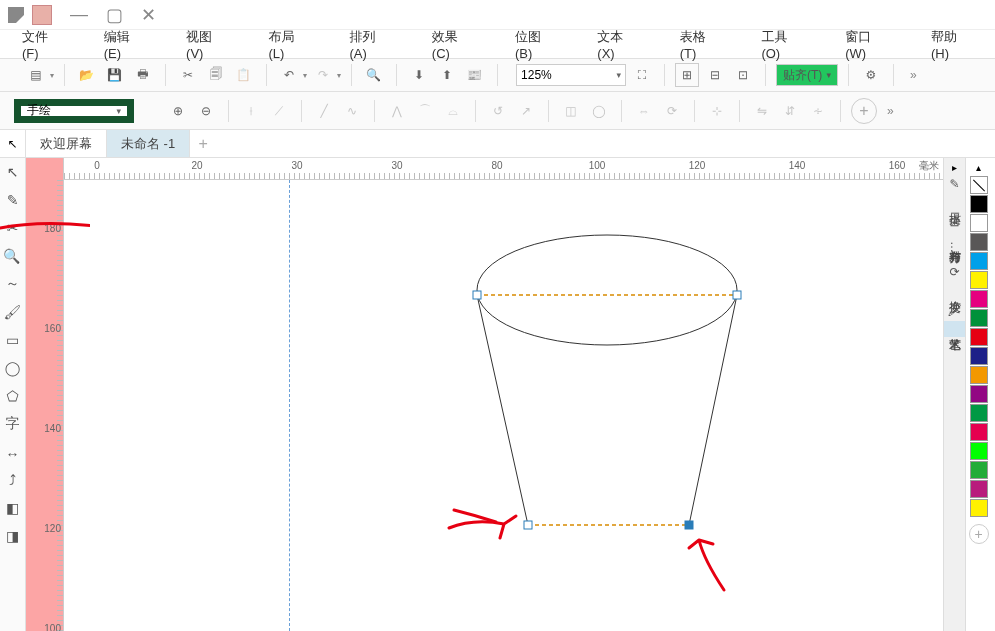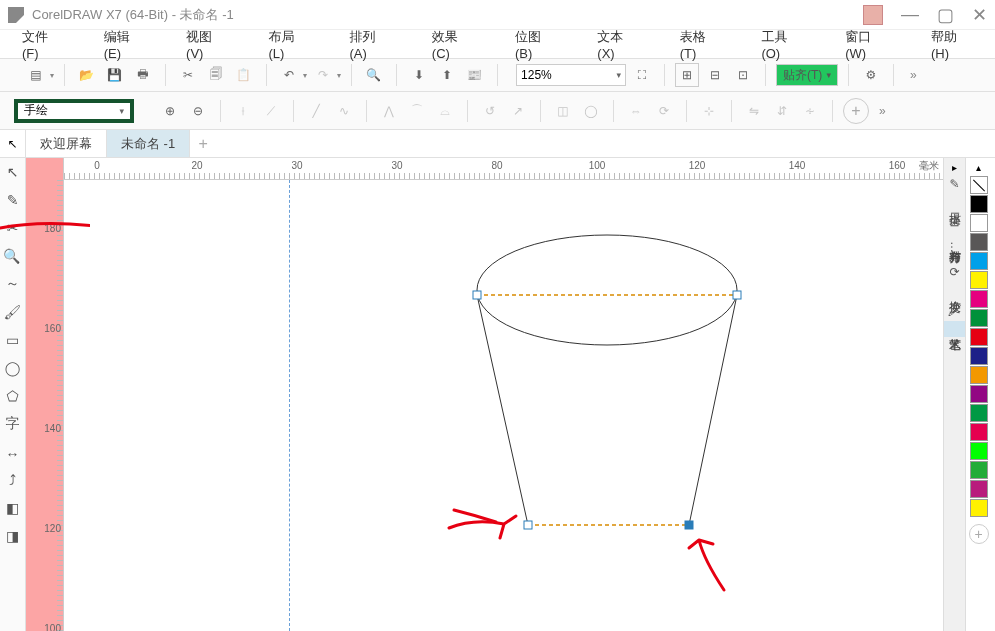--- a/index.html
+++ b/index.html
@@ -23,21 +23,21 @@
   .toolbar2 { height: 38px; border-bottom: 1px solid #e0e0e0; display: flex; align-items: center; padding: 0 8px 0 14px; gap: 4px; background: #fafafa; }
   .tbtn { width: 24px; height: 24px; display: flex; align-items: center; justify-content: center; color: #666; position: relative; }
   .tbtn.ghost { opacity: .35; }
   .sep { width: 1px; height: 22px; background: #ddd; margin: 0 6px; }
   .drop { font-size: 8px; margin-left: -2px; color: #888; }
   .zoom { width: 110px; height: 22px; border: 1px solid #ccc; display: flex; align-items: center; padding: 0 4px; background:#fff; justify-content: space-between; margin-left: 8px; }
   .zoom span:last-child { font-size: 9px; color:#666; }
   .snap { border:1px solid #ccc; height:22px; padding:0 6px; display:flex; align-items:center; background:#22c55e; color:#555;}
   .snap span:last-child{font-size:9px; margin-left:4px;}
 
-  .shand { width: 120px; height: 24px; border: 4px solid #14532d; display: flex; align-items: center; justify-content: space-between; padding: 0 6px; background:#fff; margin-right: 20px;}
+  .shand { width: 120px; height: 24px; border: 7px solid #14532d; display: flex; align-items: center; justify-content: space-between; padding: 0 6px; background:#fff; margin-right: 28px;}
   .shand span:last-child{font-size:9px; color:#666;}
   .plus { width: 26px; height: 26px; border: 1px solid #ccc; border-radius: 50%; display:flex; align-items:center; justify-content:center; color:#aaa; font-size:16px;}
   .chev { font-size:12px; color:#888; margin:0 6px;}
 
   
   .tabsrow { height: 28px; display:flex; border-bottom:1px solid #e0e0e0;}
   .leftgap { width: 26px; border-right:1px solid #e0e0e0;}
   .tab { padding: 5px 14px; font-size: 13px; color:#444; border-right:1px solid #e0e0e0; display:flex; align-items:center;}
   .tab.active { background:#d8e8f0;}
   .tabadd { width:26px; display:flex; align-items:center; justify-content:center; color:#aaa; font-size:16px;}
@@ -79,21 +79,20 @@
   
   .hruler .ticks, .vruler .ticks { position:absolute; background-image: repeating-linear-gradient(to right, #bbb 0 1px, transparent 1px 5px); }
   .hruler .ticks { left:0; right:0; bottom:0; height:6px;}
   .vruler .ticks { left:auto; right:0; top:22px; bottom:0; width:6px; background-image: repeating-linear-gradient(to bottom, #bbb 0 1px, transparent 1px 5px);}
 </style>
 </head>
 <body>
 
 <div class="titlebar">
   <span class="logo"></span>
-  <span class="title">CorelDRAW X7 (64-Bit) - 未命名 -1</span>
   <div class="winbtns">
     <span class="user"></span>
     <span>—</span>
     <span>▢</span>
     <span>✕</span>
   </div>
 </div>
 
 <div class="menubar">
   <div class="menu">文件(F)</div>

